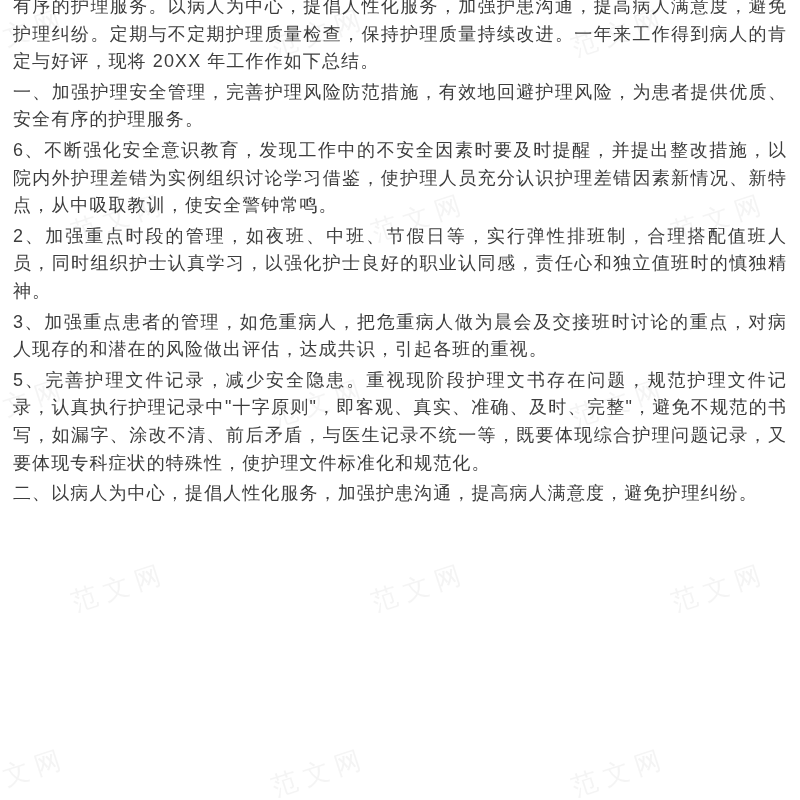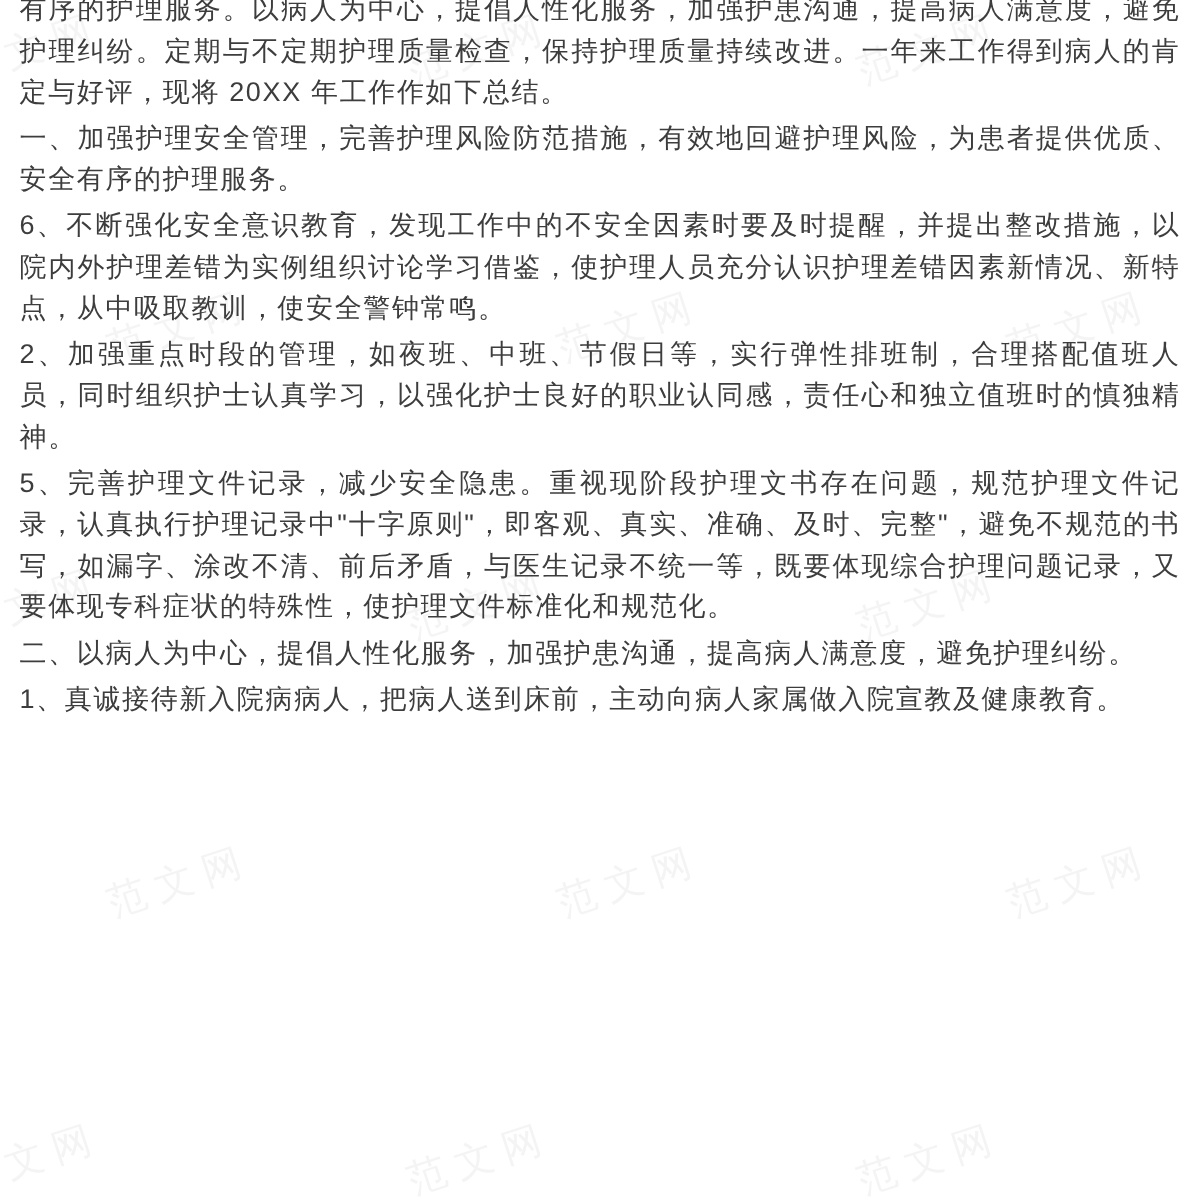--- a/index.html
+++ b/index.html
@@ -72,17 +72,17 @@
       <span class="wm" style="left: 670px; top: 570px; color: rgb(154, 154, 154);">范文网</span>
       <span class="wm" style="left: -30px; top: 755px; color: rgb(154, 154, 154);">范文网</span>
       <span class="wm" style="left: 270px; top: 755px; color: rgb(154, 154, 154);">范文网</span>
       <span class="wm" style="left: 570px; top: 755px; color: rgb(154, 154, 154);">范文网</span>
     </div>
   <div class="doc">
       <p class="para">有序的护理服务。以病人为中心，提倡人性化服务，加强护患沟通，提高病人满意度，避免护理纠纷。定期与不定期护理质量检查，保持护理质量持续改进。一年来工作得到病人的肯定与好评，现将 20XX 年工作作如下总结。</p>
       <p class="para">一、加强护理安全管理，完善护理风险防范措施，有效地回避护理风险，为患者提供优质、安全有序的护理服务。</p>
       <p class="para">6、不断强化安全意识教育，发现工作中的不安全因素时要及时提醒，并提出整改措施，以院内外护理差错为实例组织讨论学习借鉴，使护理人员充分认识护理差错因素新情况、新特点，从中吸取教训，使安全警钟常鸣。</p>
       <p class="para">2、加强重点时段的管理，如夜班、中班、节假日等，实行弹性排班制，合理搭配值班人员，同时组织护士认真学习，以强化护士良好的职业认同感，责任心和独立值班时的慎独精神。</p>
+      <p class="para">3、加强重点患者的管理，如危重病人，把危重病人做为晨会及交接班时讨论的重点，对病人现存的和潜在的风险做出评估，达成共识，引起各班的重视。</p>
       <p class="para">5、完善护理文件记录，减少安全隐患。重视现阶段护理文书存在问题，规范护理文件记录，认真执行护理记录中"十字原则"，即客观、真实、准确、及时、完整"，避免不规范的书写，如漏字、涂改不清、前后矛盾，与医生记录不统一等，既要体现综合护理问题记录，又要体现专科症状的特殊性，使护理文件标准化和规范化。</p>
       <p class="para">二、以病人为中心，提倡人性化服务，加强护患沟通，提高病人满意度，避免护理纠纷。</p>
-      <p class="para">1、真诚接待新入院病病人，把病人送到床前，主动向病人家属做入院宣教及健康教育。</p>
     </div>
 </div>
 
 </body></html>

